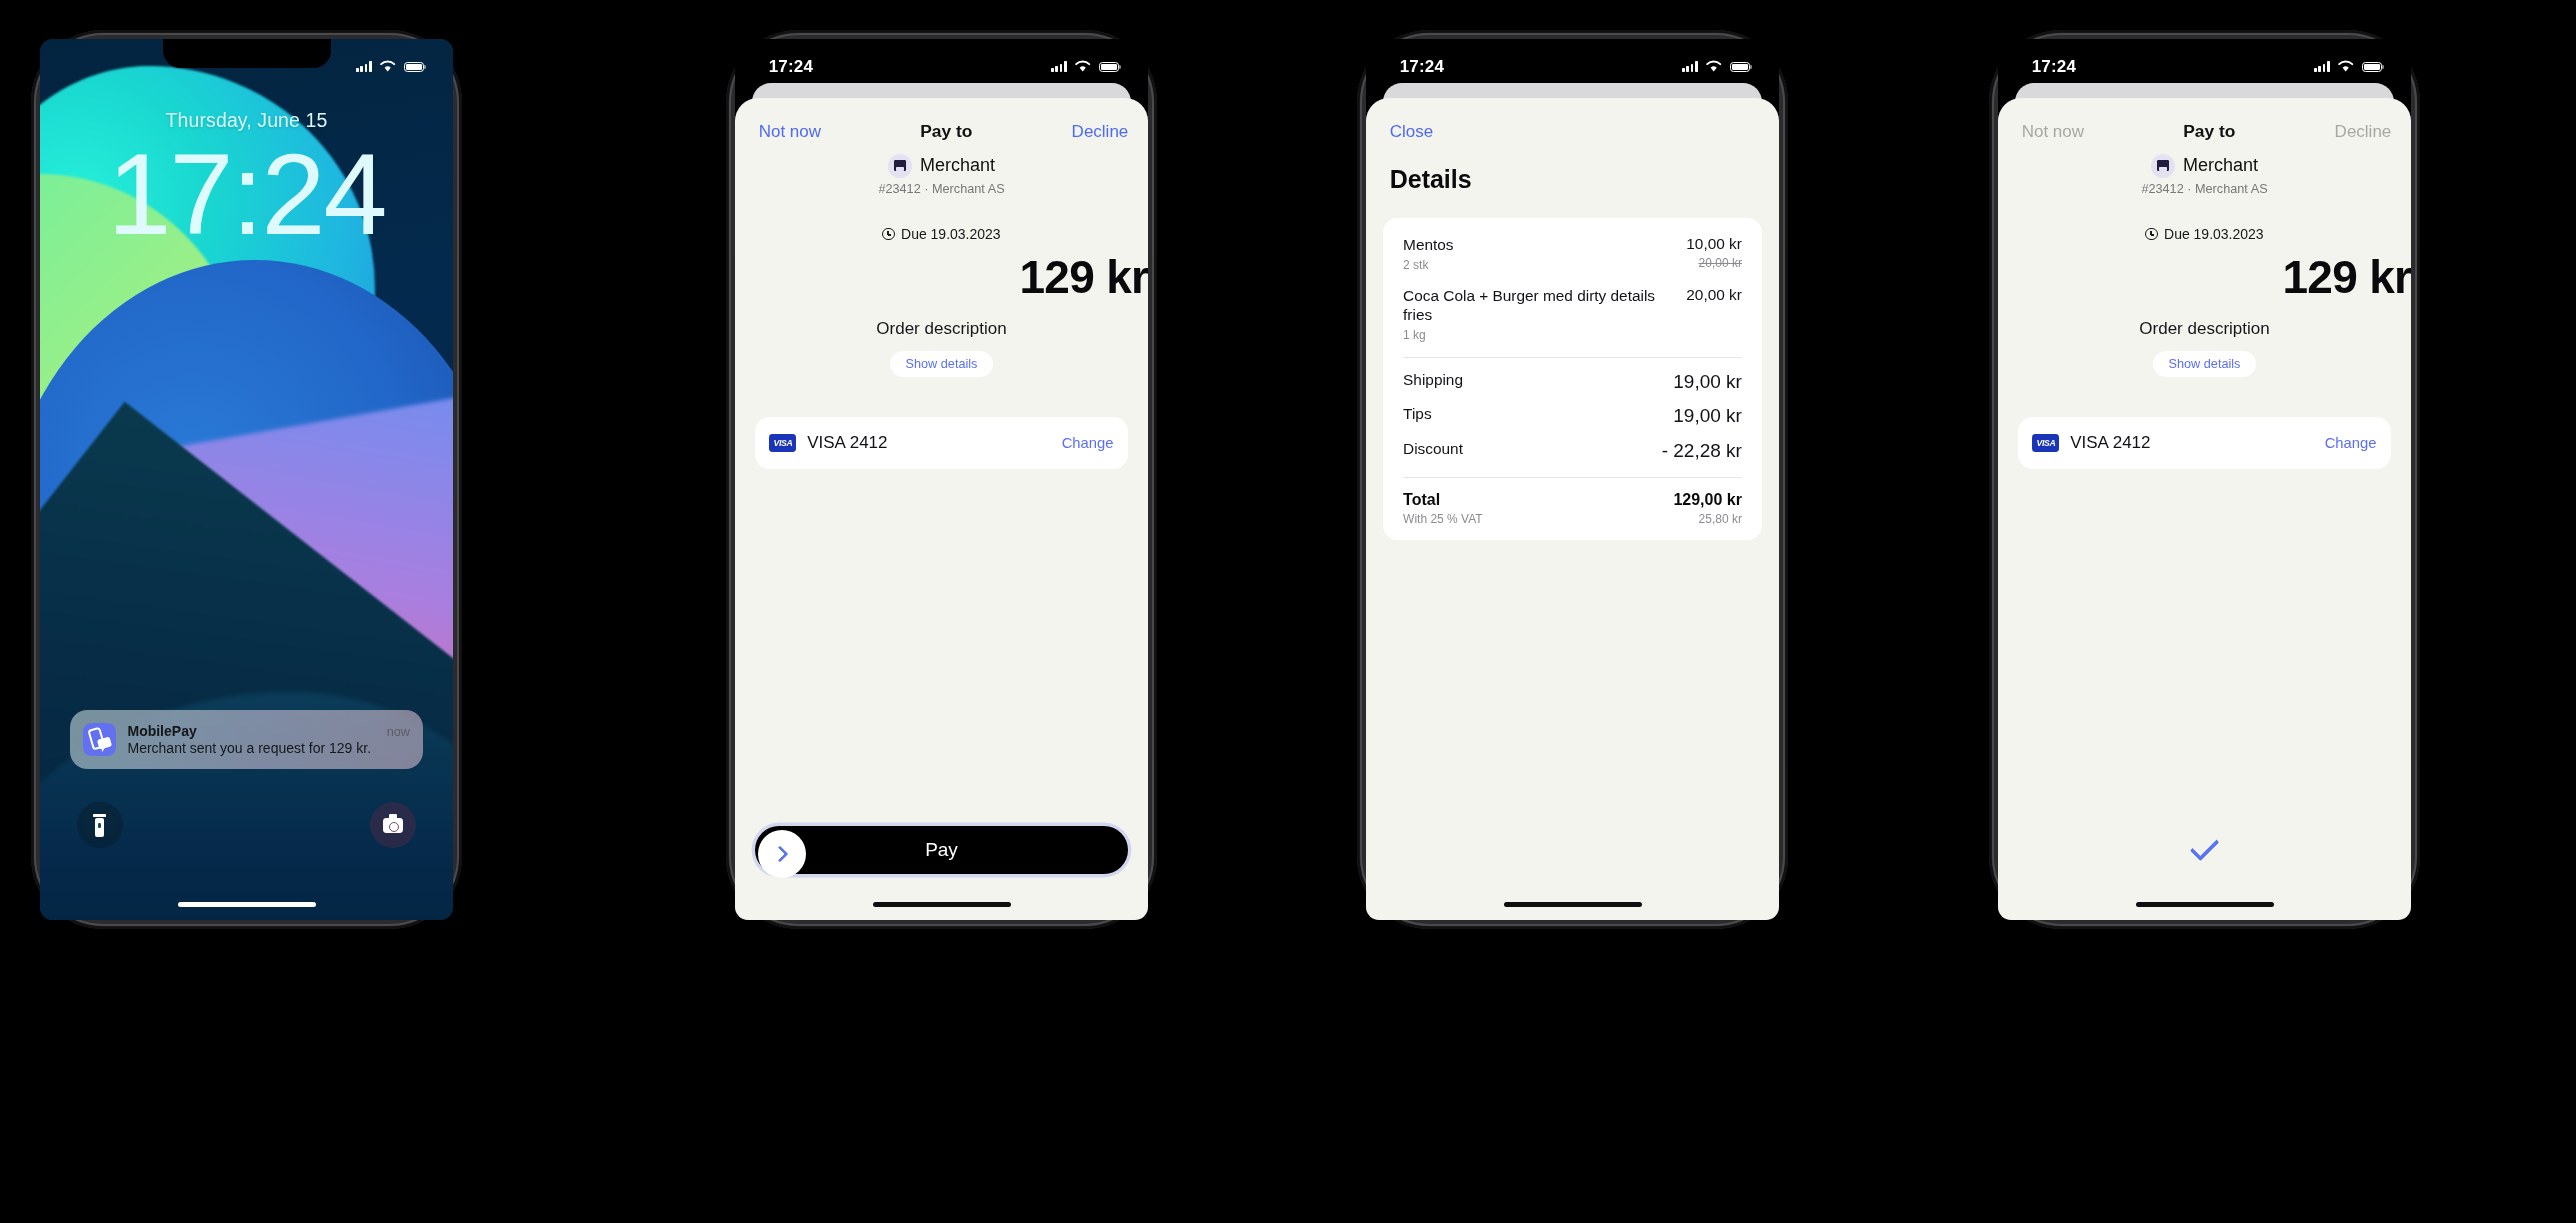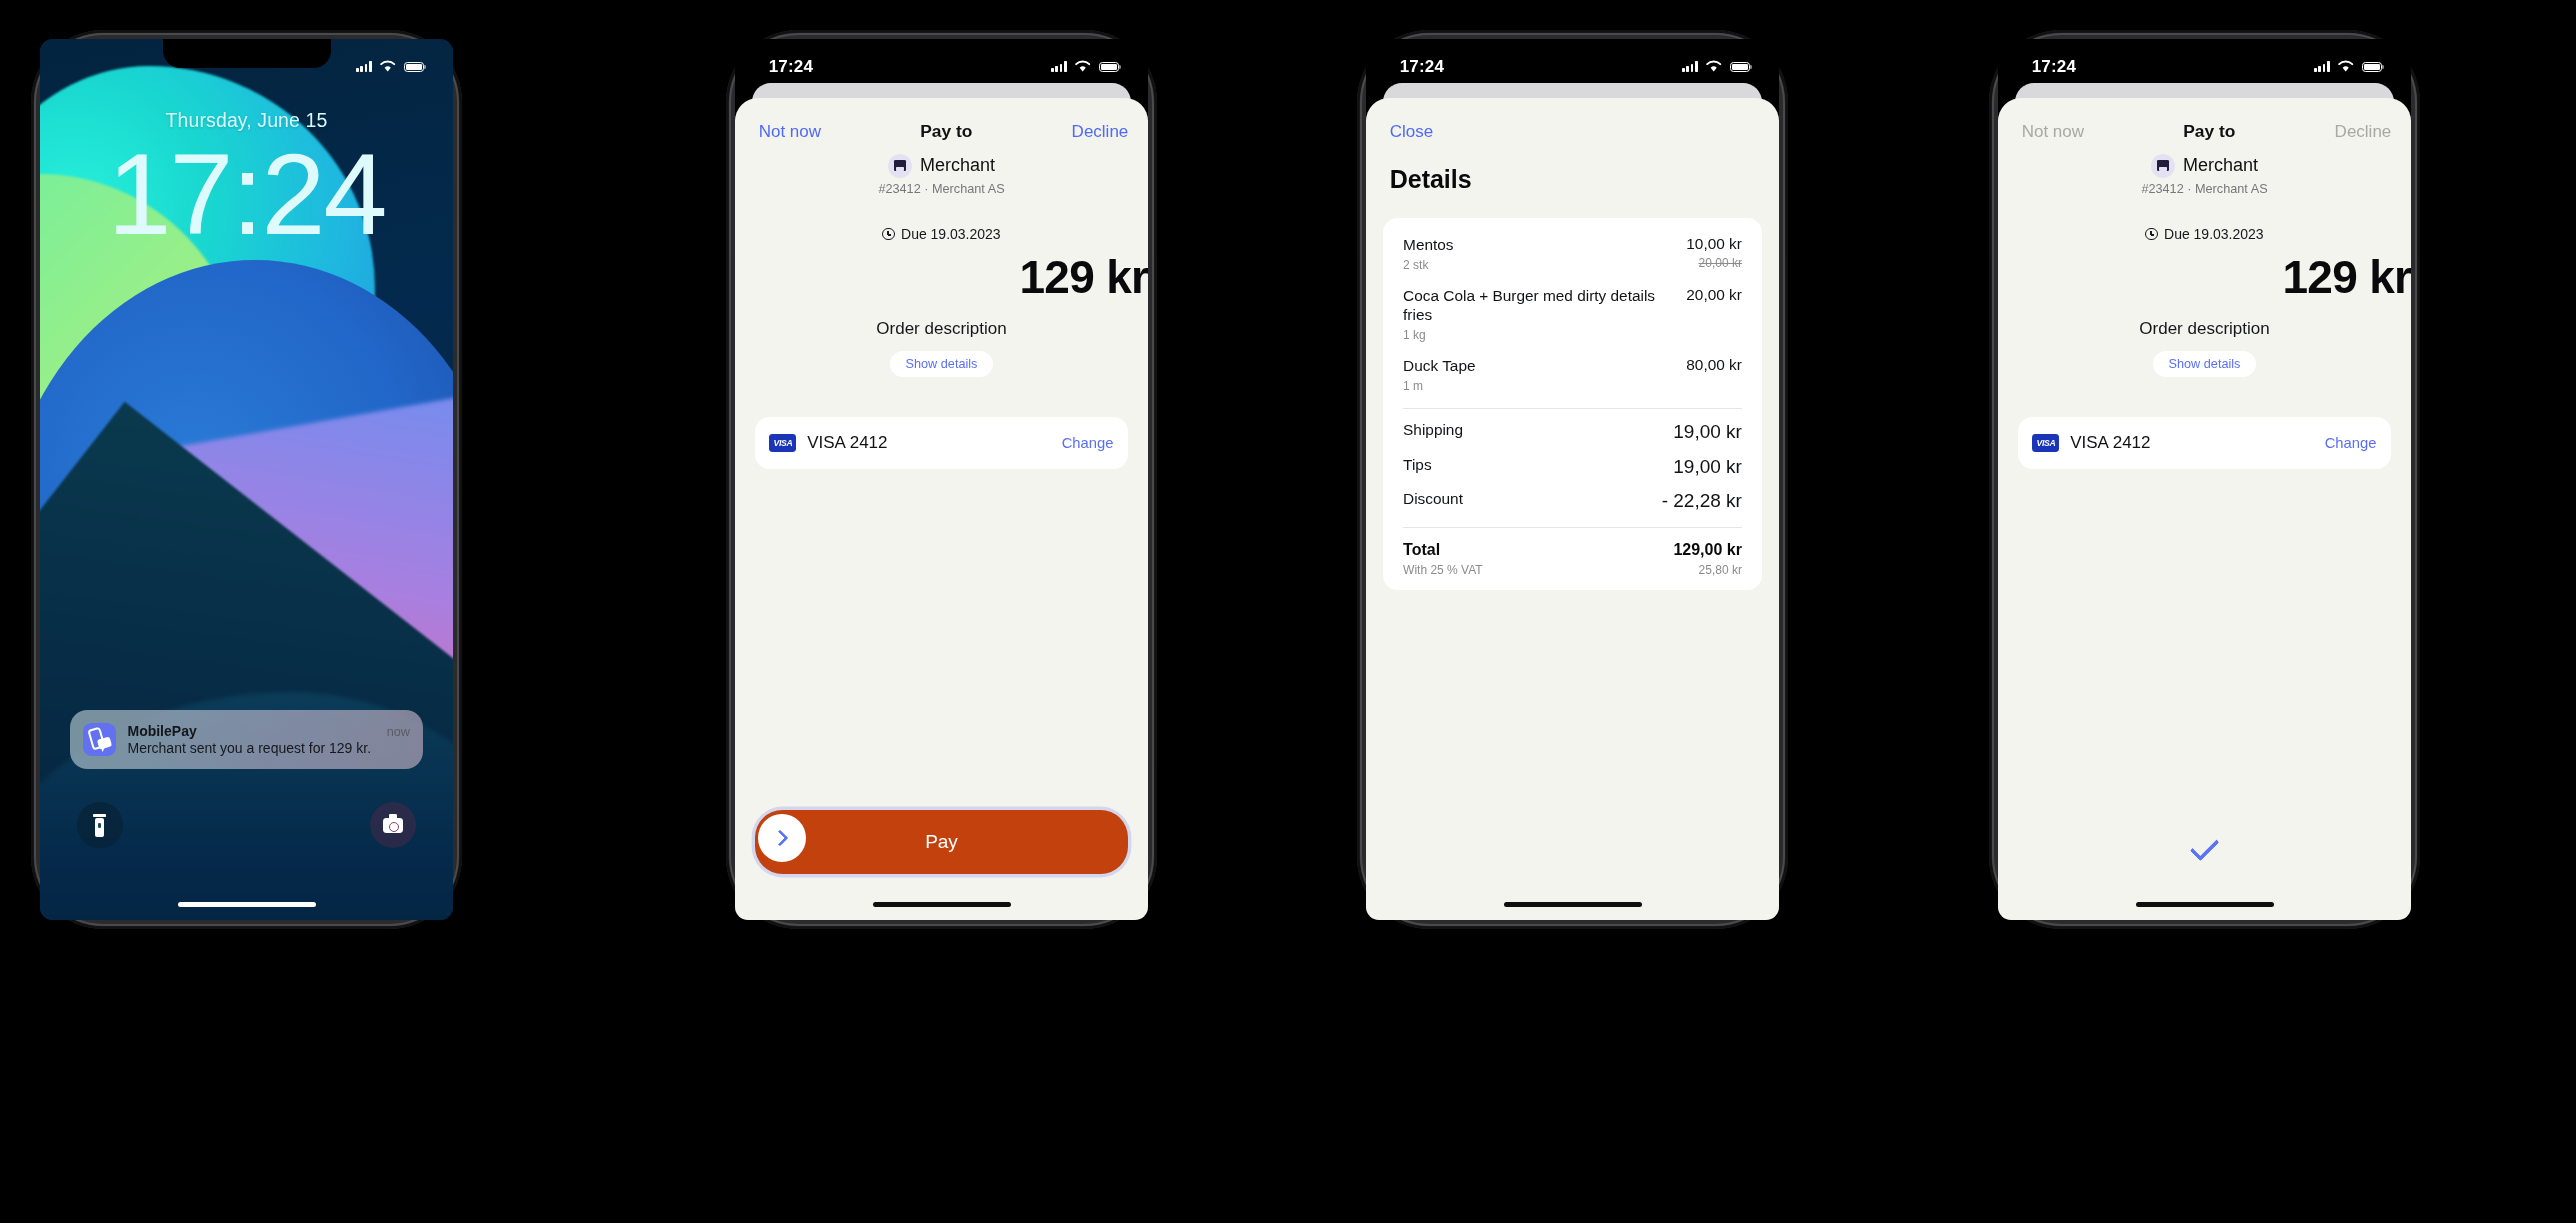--- a/index.html
+++ b/index.html
@@ -243,21 +243,21 @@
   }
   .visa{
     width:27px; height:18px; background:#1a35b8; border-radius:3.4px;
     display:flex; align-items:center; justify-content:center;
     color:#fff; font-size:8.7px; font-weight:700; font-style:italic; letter-spacing:-0.3px;
   }
   .card-label{ font-size:17px; color:#121316; flex:1 1 auto; }
   .card-change{ font-size:14.8px; color:#5b6ff4; }
 
   .paybtn{
-    margin:0 20px 0; height:64px; border-radius:27.5px; background:#c2410c;
+    margin:0 20px 0; height:48px; border-radius:27.5px; background:#000000;
     position:relative; display:flex; align-items:center; justify-content:center;
     box-shadow:0 0 0 3.4px rgba(91,115,245,.22);
   }
   .paybtn .knob{
     position:absolute; left:3.4px; top:3.4px; width:48px; height:48px; border-radius:50%;
     background:#fff; display:flex; align-items:center; justify-content:center;
   }
   .chev{
     width:12px; height:12px; border-right:3.4px solid #5b73f5; border-top:3.4px solid #5b73f5;
     transform:rotate(45deg); margin-left:-3.4px; border-radius:1.3px;
@@ -496,29 +496,20 @@
           <div class="ditem">
             <div class="l">
               <div class="name">Coca Cola + Burger med dirty details fries</div>
               <div class="qty">1 kg</div>
             </div>
             <div class="r">
               <div class="price">20,00 kr</div>
             </div>
           </div>
 
-          <div class="ditem">
-            <div class="l">
-              <div class="name">Duck Tape</div>
-              <div class="qty">1 m</div>
-            </div>
-            <div class="r">
-              <div class="price">80,00 kr</div>
-            </div>
-          </div>
 
           <div class="d-sep"></div>
 
           <div class="drow">
             <span class="k">Shipping</span>
             <span class="v">19,00 kr</span>
           </div>
           <div class="drow">
             <span class="k">Tips</span>
             <span class="v">19,00 kr</span>

